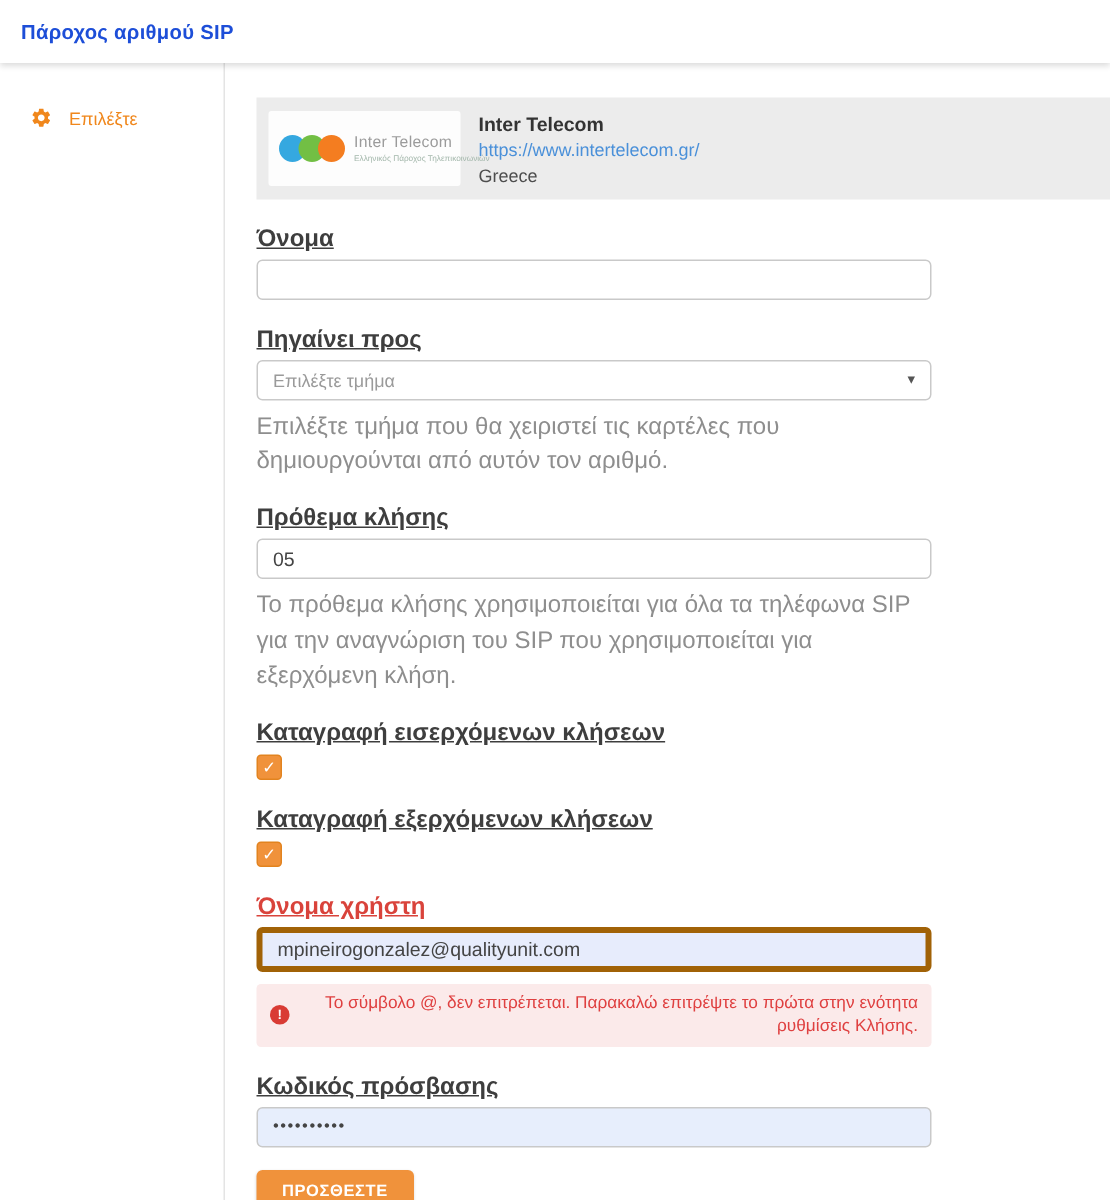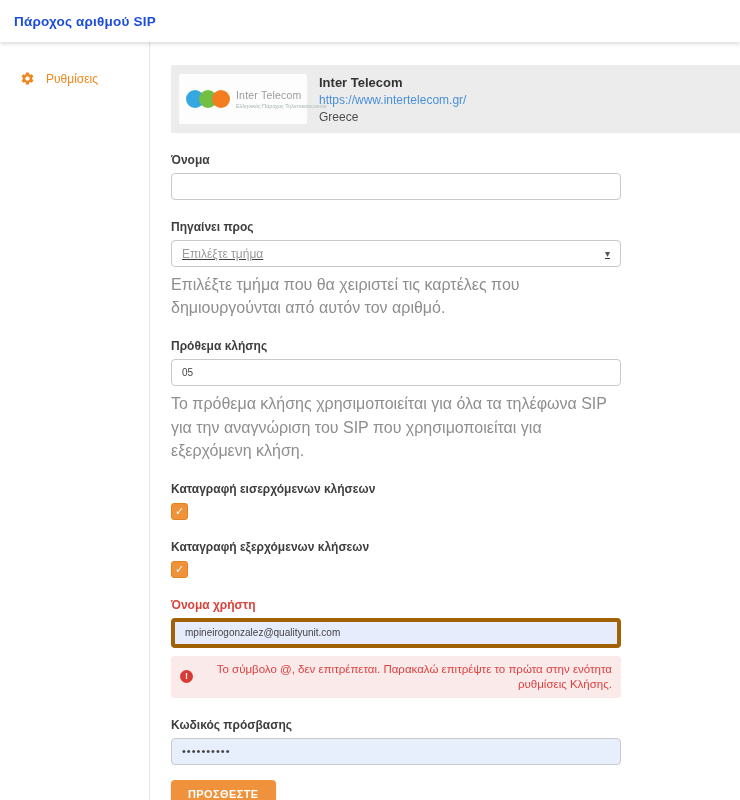--- a/index.html
+++ b/index.html
@@ -70,51 +70,51 @@
   .logo-brand { font-size: 10.5px; color: #9b9b9b; letter-spacing: 0.2px; white-space: nowrap; }
   .logo-tagline { font-size: 5.5px; color: #a3b7ab; margin-top: 2px; white-space: nowrap; }
   .provider-info { margin-left: 12px; display: flex; flex-direction: column; gap: 3px; }
   .provider-name { font-size: 13px; font-weight: 700; color: #333; }
   .provider-url { font-size: 12px; color: #4a90d9; text-decoration: none; }
   .provider-country { font-size: 12px; color: #4d4d4d; }
   .form { width: 450px; }
   .form-group { margin-top: 20px; }
   .form-label {
     display: block;
-    font-size: 12px;
+    font-size: 16px;
     font-weight: 700;
     color: #3e3e3e;
     line-height: 14px;
     margin-bottom: 6px;
+    text-decoration: underline;
   }
   .form-label.error-label { color: #d9433b; }
   .text-input {
     width: 100%;
     height: 27px;
     border: 1px solid #c9c9c9;
     border-radius: 4px;
     padding: 0 10px;
-    font-size: 10px;
+    font-size: 13px;
     color: #444;
     background: #fff;
     outline: none;
     font-family: "Liberation Sans", "DejaVu Sans", sans-serif;
   }
   .select-box {
     width: 100%;
     height: 27px;
     border: 1px solid #c9c9c9;
     border-radius: 4px;
     padding: 0 10px;
     display: flex;
     align-items: center;
     justify-content: space-between;
     cursor: pointer;
     background: #fff;
-    text-decoration: underline;
   }
   .select-placeholder { color: #9a9a9a; font-size: 12px; }
   .select-arrow { color: #555; font-size: 10px; line-height: 1; }
   .help-text {
     margin-top: 6px;
     font-size: 16px;
     color: #8e8e8e;
     line-height: 1.45;
     max-width: 450px;
   }
@@ -192,21 +192,21 @@
 
 <div class="layout">
 
   <nav class="sidebar">
     <div class="sidebar-item">
       <span class="gear">
         <svg viewBox="0 0 24 24" width="15" height="15" fill="#f0871c">
             <path d="M19.14,12.94c0.04-0.3,0.06-0.61,0.06-0.94c0-0.32-0.02-0.64-0.07-0.94l2.03-1.58c0.18-0.14,0.23-0.41,0.12-0.61 l-1.92-3.32c-0.12-0.22-0.37-0.29-0.59-0.22l-2.39,0.96c-0.5-0.38-1.03-0.7-1.62-0.94L14.4,2.81c-0.04-0.24-0.24-0.41-0.48-0.41 h-3.84c-0.24,0-0.43,0.17-0.47,0.41L9.25,5.35C8.66,5.59,8.12,5.92,7.63,6.29L5.24,5.33c-0.22-0.08-0.47,0-0.59,0.22L2.74,8.87 C2.62,9.08,2.66,9.34,2.86,9.48l2.03,1.58C4.84,11.36,4.8,11.69,4.8,12s0.02,0.64,0.07,0.94l-2.03,1.58 c-0.18,0.14-0.23,0.41-0.12,0.61l1.92,3.32c0.12,0.22,0.37,0.29,0.59,0.22l2.39-0.96c0.5,0.38,1.03,0.7,1.62,0.94l0.36,2.54 c0.05,0.24,0.24,0.41,0.48,0.41h3.84c0.24,0,0.44-0.17,0.47-0.41l0.36-2.54c0.59-0.24,1.13-0.56,1.62-0.94l2.39,0.96 c0.22,0.08,0.47,0,0.59-0.22l1.92-3.32c0.12-0.22,0.07-0.47-0.12-0.61L19.14,12.94z M12,15.6c-1.98,0-3.6-1.62-3.6-3.6 s1.62-3.6,3.6-3.6s3.6,1.62,3.6,3.6S13.98,15.6,12,15.6z"></path>
           </svg>
       </span>
-      <span class="sidebar-item-label">Ρυθμίσεις</span>
+      <span class="sidebar-item-label">Επιλέξτε</span>
     </div>
   </nav>
 
   <main class="content">
 
     <section class="provider-card">
       <div class="logo-box">
         <span class="logo-circles">
           <span class="logo-circle" style="background-color: rgb(53, 168, 224);"></span>
           <span class="logo-circle" style="background-color: rgb(114, 191, 68);"></span>

